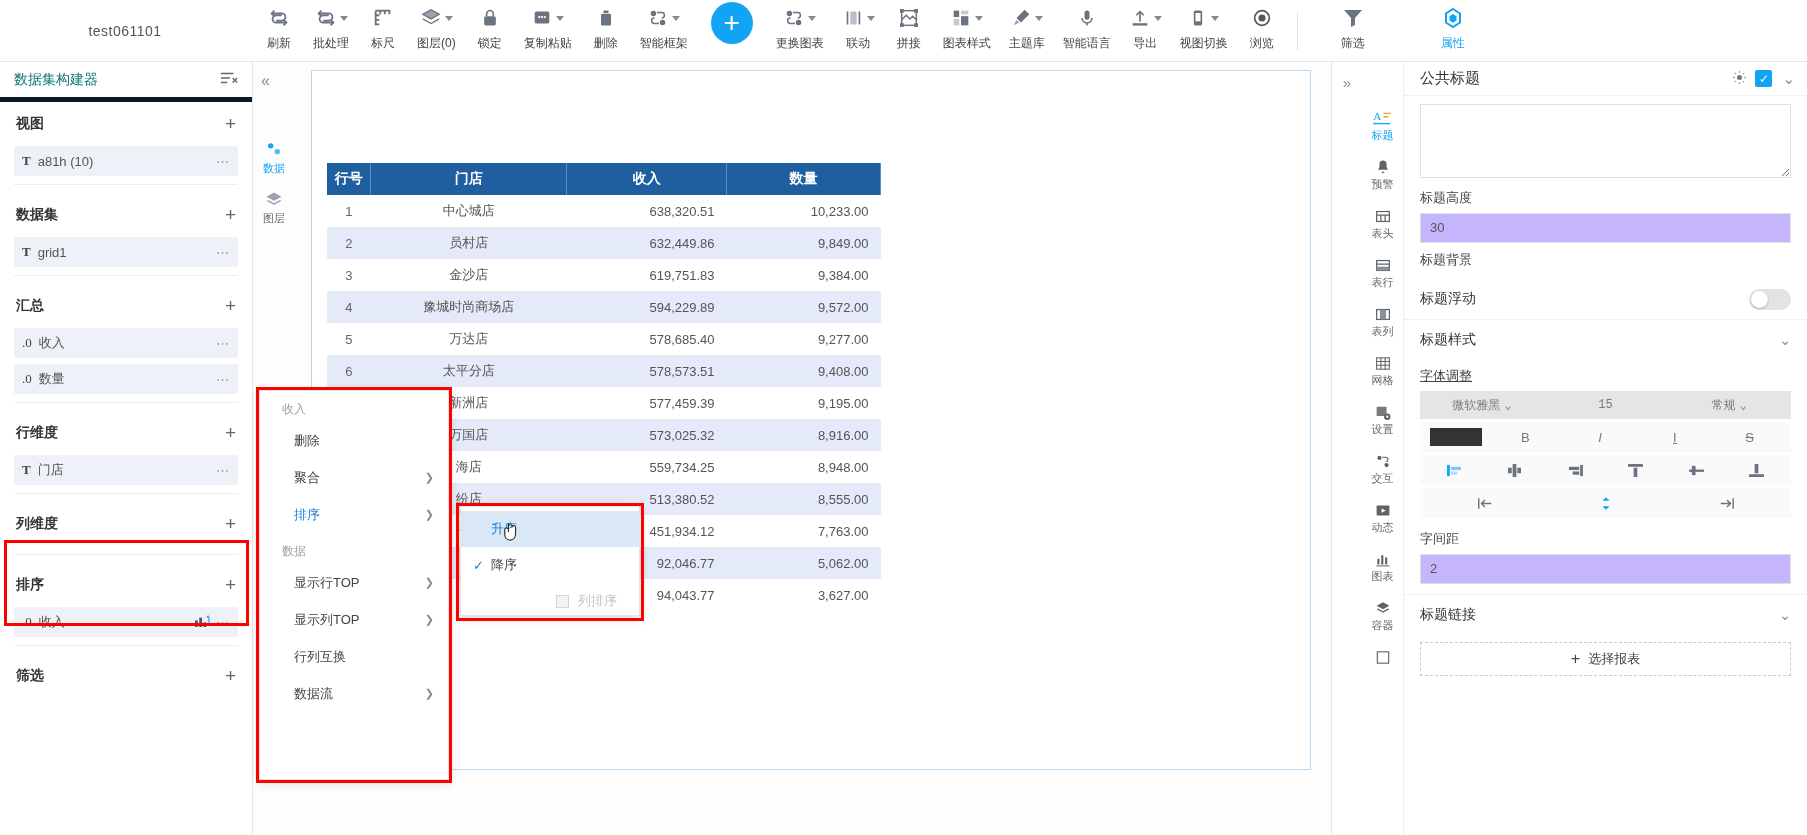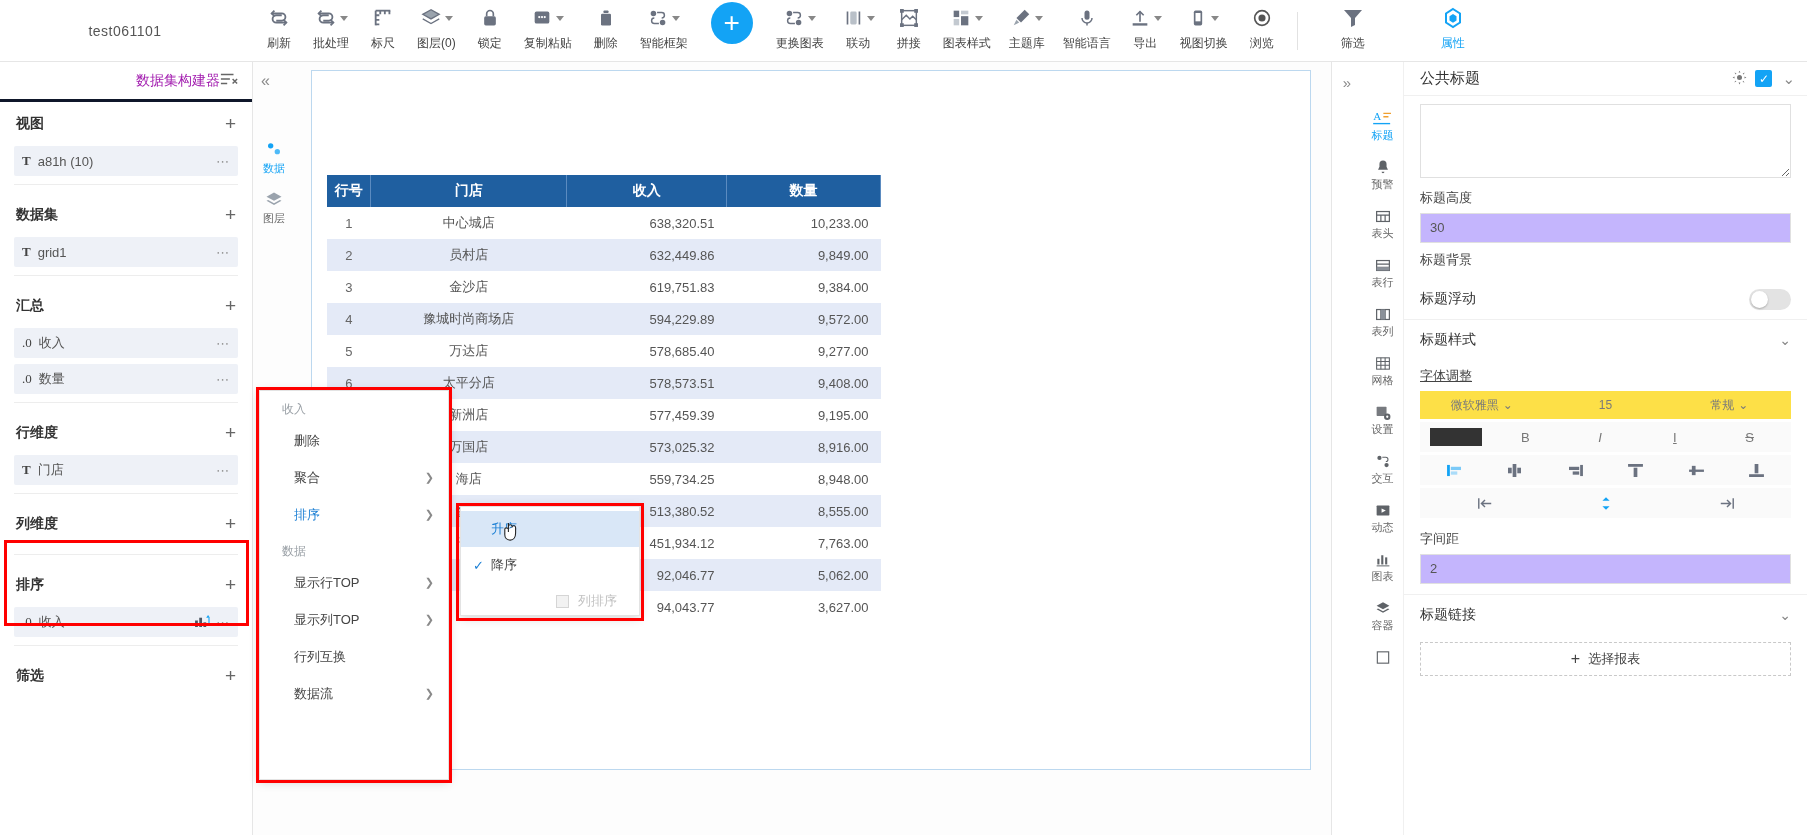--- a/index.html
+++ b/index.html
@@ -38,22 +38,22 @@
     display:flex;align-items:center;justify-content:center;font-size:28px;line-height:1;
     margin:2px 14px 0 14px; font-weight:300;
   }
 
   
   .left{
     position:absolute; left:0; top:62px; width:253px; height:773px;
     background:#fff; border-right:1px solid #e6e6e6; overflow:hidden;
   }
   .left-head{
-    height:40px; display:flex; align-items:center; justify-content:flex-end;
-    padding:0 14px; border-bottom:3px solid #0f172a; font-size:14px; color:#a21caf;
+    height:40px; display:flex; align-items:center; justify-content:space-between;
+    padding:0 14px; border-bottom:5px solid #0f172a; font-size:14px; color:#0f766e;
   }
   .sec{ padding:0; }
   .sec-head{
     height:44px; display:flex; align-items:center; justify-content:space-between;
     padding:0 16px; font-size:14px; color:#333; font-weight:bold;text-align:right;
   }
   .sec-head .plus{ font-size:19px; color:#666; font-weight:400; }
   .chip{
     margin:0 14px 6px 14px; height:30px; background:#eef1f7; border-radius:2px;
     display:flex; align-items:center; padding:0 8px; font-size:13px; color:#555;
@@ -81,21 +81,21 @@
   .vtool{ display:flex; flex-direction:column; align-items:center; width:40px; }
   .vtool .vl{ font-size:11px; color:#666; margin-top:1px; }
   .vtool.on .vl{ color:#13a3f5; }
 
   .board{
     position:absolute; left:58px; top:8px; width:1000px; height:700px;
     border:1px solid #bcd8ef; background:#fff;
   }
   .gtable{
     position:absolute; left:15px; top:92px; width:554px;
-    border-collapse:collapse; font-size:13px;margin-top:12px;
+    border-collapse:collapse; font-size:13px;
   }
   .gtable th{
     background:#1f5fa0; color:#fff; font-weight:bold; font-size:14px;
     height:32px; border-right:1px solid #5b8bc0; text-align:center;
   }
   .gtable td{ height:32px; color:#555; }
   .gtable td.c-idx{ text-align:center; width:44px; color:#666; }
   .gtable td.c-name{ text-align:center; }
   .gtable td.c-num{ text-align:right; padding-right:12px; }
   .gtable tr.odd td{ background:#ffffff; }
@@ -162,21 +162,21 @@
   .cbx{ width:13px;height:13px;border:1px solid #bdbdbd; background:#fff; display:inline-block; }
   .swatch{ width:54px;height:19px;background:#13a3f5; }
   .sec-title{
     display:flex; align-items:center; height:40px; padding:0 16px; font-size:14px;
     color:#333; border-top:1px solid #f0f0f0;
   }
   .sec-title .sp{ flex:1; }
   .toggle{ width:42px;height:21px;border-radius:11px;background:#e3e3e3;position:relative; }
   .toggle .knob{ position:absolute; left:2px; top:2px; width:17px;height:17px;border-radius:50%;background:#fff;
       box-shadow:0 1px 2px rgba(0,0,0,.25); }
-  .fontrow{ display:flex; align-items:center; background:#fde047; height:28px; margin:2px 16px 0 16px; }
+  .fontrow{ display:flex; align-items:center; background:#e5e5e5; height:28px; margin:2px 16px 0 16px;font-family:Liberation Mono, monospace; }
   .fontrow .cell{ flex:1; display:flex; align-items:center; justify-content:center; font-size:12px; color:#7a7a7a; gap:4px; }
   .btnrow{ display:flex; align-items:center; background:#fafafa; height:30px; margin:3px 16px 0 16px; padding:0 4px; }
   .btnrow .b{ flex:1; display:flex; align-items:center; justify-content:center; color:#777; font-size:13px; }
   .color-chip{ width:52px;height:18px;background:#333; margin:0 6px; }
   .dashbtn{
     margin:8px 16px; height:34px; border:1px dashed #c9c9c9; display:flex; align-items:center;
     justify-content:center; gap:8px; color:#444; font-size:13px;
   }
 </style>
 </head>

